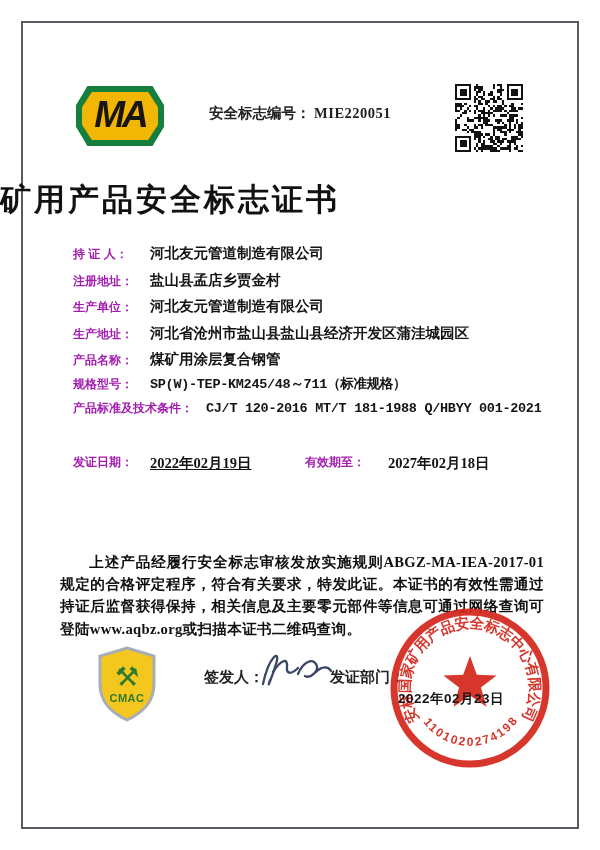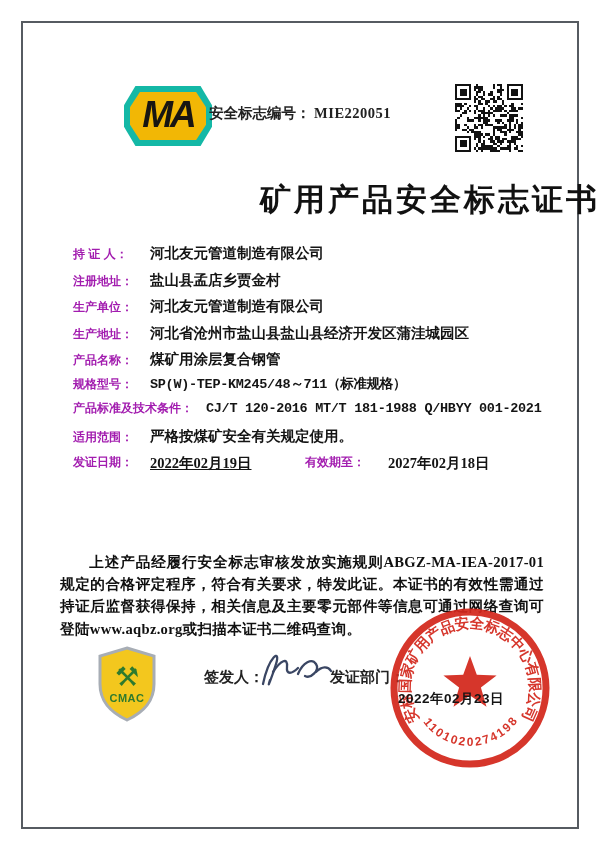--- a/index.html
+++ b/index.html
@@ -12,37 +12,37 @@
     background-image:
       repeating-radial-gradient(circle at 6px 6px,#cdd2da 0 1.5px,rgba(0,0,0,0) 1.5px 12px),
       repeating-radial-gradient(circle at 0 12px,#59604e 0 2px,#9aa18c 2px 4px,rgba(0,0,0,0) 4px 12px),
       repeating-linear-gradient(45deg,#8e95a5 0 3px,#757a68 3px 6px,#a3a894 6px 9px);
     background-size:12px 12px,24px 24px,auto;}
   .gap{position:absolute;inset:18px;background:#ffffff;}
   .paper{position:absolute;inset:21px;background:#ffffff;border:2px solid #565b61;}
 
   
   .ma-badge{position:absolute;left:76px;top:86px;width:88px;height:60px;
-    background:#14b8a6;
-    clip-path:polygon(13% 0,87% 0,100% 32%,100% 68%,87% 100%,13% 100%,0 68%,0 32%);margin-left:48px;}
+    background:#15803d;
+    clip-path:polygon(13% 0,87% 0,100% 32%,100% 68%,87% 100%,13% 100%,0 68%,0 32%);}
   .ma-inner{position:absolute;inset:6px;background:#f2b705;
     clip-path:polygon(13% 0,87% 0,100% 32%,100% 68%,87% 100%,13% 100%,0 68%,0 32%);
     display:flex;align-items:center;justify-content:center;}
   .ma-text{font-family:"Liberation Sans",sans-serif;font-weight:900;font-style:italic;
     font-size:37px;color:#181512;letter-spacing:-3px;transform:translateY(-1px);}
 
   .cert-no{position:absolute;left:0;right:0;top:104px;text-align:center;
     font-family:"Liberation Serif",serif;font-size:14.5px;font-weight:600;color:#222;}
   .cert-no .num{letter-spacing:.5px;}
 
   .qr{position:absolute;left:455px;top:84px;width:68px;height:68px;}
 
-  .title{position:absolute;left:0;right:0;top:179px;text-align:right;
+  .title{position:absolute;left:0;right:0;top:179px;text-align:left;
     font-family:"Liberation Serif",serif;font-size:31px;font-weight:800;
-    letter-spacing:3px;color:#111;padding-left:10px;}
+    letter-spacing:3px;color:#111;}
 
   .row{position:absolute;left:73px;right:56px;display:flex;align-items:baseline;}
   .flabel{font-weight:700;font-size:12px;color:#a21caf;white-space:nowrap;
     width:77px;flex:0 0 77px;}
   .row.long .flabel{width:auto;flex:0 0 auto;margin-right:13px;}
   .fvalue{font-family:"Liberation Serif",serif;font-weight:600;font-size:14.5px;color:#141414;}
   .fvalue.mono{font-family:Liberation Mono, monospace;font-weight:700;font-size:13.5px;letter-spacing:-.3px;}
 
   .dates{position:absolute;left:0;right:0;top:454px;height:20px;}
   .dates .flabel{position:absolute;width:auto;}
@@ -427,24 +427,20 @@
     <span class="fvalue">煤矿用涂层复合钢管</span>
   </div>
   <div class="row" style="top:375px">
     <span class="flabel">规格型号：</span>
     <span class="fvalue mono">SP(W)-TEP-KM245/48～711（标准规格）</span>
   </div>
   <div class="row long" style="top:400px">
     <span class="flabel">产品标准及技术条件：</span>
     <span class="fvalue mono">CJ/T 120-2016 MT/T 181-1988 Q/HBYY 001-2021</span>
   </div>
-  <div class="row" style="top:427px">
-    <span class="flabel">适用范围：</span>
-    <span class="fvalue">严格按煤矿安全有关规定使用。</span>
-  </div>
 
   <div class="dates">
     <span class="flabel lab1">发证日期：</span>
     <span class="fvalue val1">2022年02月19日</span>
     <span class="flabel lab2">有效期至：</span>
     <span class="fvalue val2">2027年02月18日</span>
   </div>
 
 
   <div class="statement">上述产品经履行安全标志审核发放实施规则ABGZ-MA-IEA-2017-01规定的合格评定程序，符合有关要求，特发此证。本证书的有效性需通过持证后监督获得保持，相关信息及主要零元部件等信息可通过网络查询可登陆www.aqbz.org或扫描本证书二维码查询。</div>

